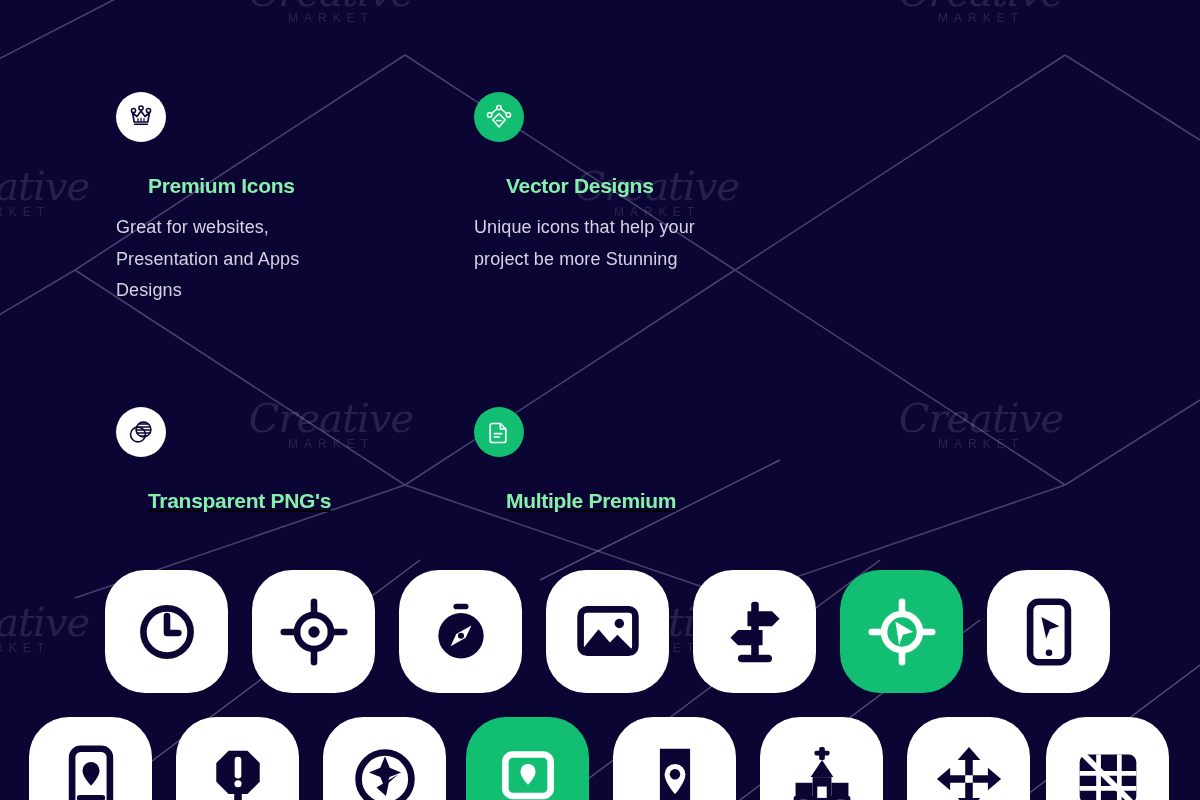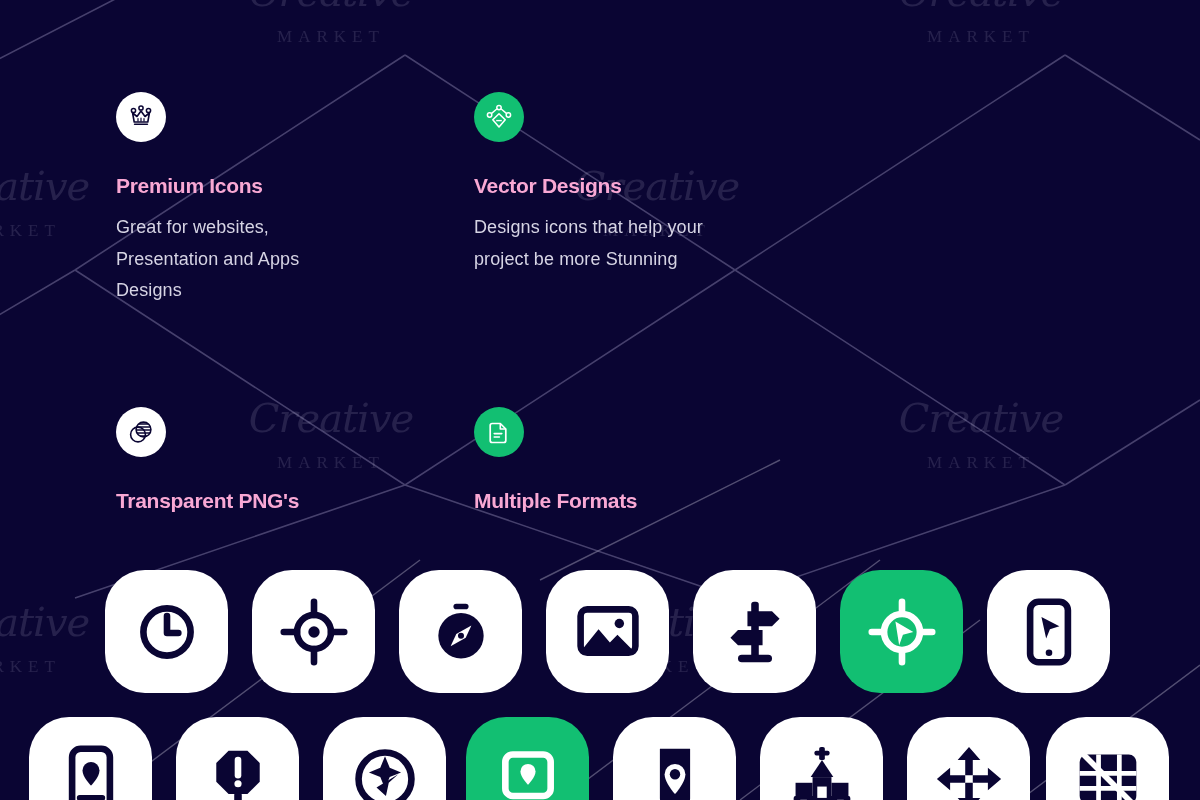--- a/index.html
+++ b/index.html
@@ -26,25 +26,25 @@
   }
   .wm .wm-script {
     font-family:"DejaVu Serif", serif;
     font-style:italic;
     font-size:40px;
     line-height:.92;
     letter-spacing:-1px;
     display:block;
   }
   .wm .wm-sub {
-    font-family:Liberation Serif, serif;
-    font-size:17px;
+    font-family:Liberation Sans, sans-serif;
+    font-size:12px;
     letter-spacing:6px;
     display:block;
-    margin-top:16px;
+    margin-top:0;
   }
 
   
   #features { position:absolute; left:0; top:92px; width:1200px; z-index:5; }
   .feat-row { display:flex; }
   .feat {
     width:362px;
     padding-left:116px;
   }
   .feat:nth-child(2){ padding-left:112px; width:362px; }
@@ -53,35 +53,36 @@
   .feat-badge {
     width:50px; height:50px;
     border-radius:50%;
     background:#ffffff;
     display:flex; align-items:center; justify-content:center;
     margin-bottom:32px;
   }
   .feat-badge.green { background:#12bf72; }
 
   .feat-title {
-    color:#f9a8d4;
+    color:#86efac;
     font-size:21px;
     font-weight:bold;
     letter-spacing:-.3px;
     margin-bottom:14px;
+    margin-left:32px;
   }
   .feat-desc {
     color:#d6d4e4;
     font-size:18px;
     line-height:1.75;
     letter-spacing:.1px;
     max-width:260px;
   }
 
-  .feat-row.row2 { margin-top:100px; }
+  .feat-row.row2 { margin-top:100px;text-decoration:underline; }
 
   
   #icon-grid { position:absolute; z-index:5; }
   .tile {
     position:absolute;
     width:123px; height:123px;
     border-radius:40px;
     background:#ffffff;
     display:flex; align-items:center; justify-content:center;
   }
@@ -175,21 +176,21 @@
         <svg width="28" height="28" viewBox="0 0 28 28">
           <circle cx="14" cy="4.6" r="2.2" fill="none" stroke="#ffffff" stroke-width="1.5"></circle>
           <circle cx="4.6" cy="12" r="2.2" fill="none" stroke="#ffffff" stroke-width="1.5"></circle>
           <circle cx="23.4" cy="12" r="2.2" fill="none" stroke="#ffffff" stroke-width="1.5"></circle>
           <path d="M12.1 5.7 L6.3 10.6 M15.9 5.7 L21.7 10.6" stroke="#ffffff" stroke-width="1.4"></path>
           <path d="M14 10.8 L20.2 16.8 L14 24 L7.8 16.8 Z" fill="none" stroke="#ffffff" stroke-width="1.6" stroke-linejoin="round"></path>
           <path d="M11.2 17.6 h5.6" stroke="#ffffff" stroke-width="1.4"></path>
         </svg>
       </div>
       <div class="feat-title">Vector Designs</div>
-      <div class="feat-desc">Designs icons that help your project be more Stunning</div>
+      <div class="feat-desc">Unique icons that help your project be more Stunning</div>
     </div>
 
 
   </div>
 
   <div class="feat-row row2">
 
     <div class="feat">
       <div class="feat-badge">
         <svg width="28" height="28" viewBox="0 0 28 28">
@@ -210,21 +211,21 @@
 
 
     <div class="feat">
       <div class="feat-badge green">
         <svg width="26" height="26" viewBox="0 0 26 26">
           <path d="M6.2 4.5 h8.1 l5.5 5.5 v11.5 a2 2 0 0 1 -2 2 H6.2 a2 2 0 0 1 -2 -2 V6.5 a2 2 0 0 1 2 -2 z" fill="none" stroke="#ffffff" stroke-width="1.7" stroke-linejoin="round"></path>
           <path d="M14.3 4.5 v5.5 h5.5" fill="none" stroke="#ffffff" stroke-width="1.6" stroke-linejoin="round"></path>
           <path d="M8.2 14.6 h7.6 M8.2 18 h5.2" stroke="#ffffff" stroke-width="1.6" stroke-linecap="round"></path>
         </svg>
       </div>
-      <div class="feat-title">Multiple Formats</div>
+      <div class="feat-title">Multiple Premium</div>
     </div>
 
   </div>
 </div>
 
 <div id="icon-grid">
     <div class="tile" style="left: 105px; top: 570px;">
       <svg width="68" height="68" viewBox="0 0 72 72">
         <circle cx="36" cy="36" r="25" fill="none" stroke="#0a0533" stroke-width="7"></circle>
      <path d="M36 19 v18 h12" fill="none" stroke="#0a0533" stroke-width="7" stroke-linecap="round" stroke-linejoin="round"></path>

